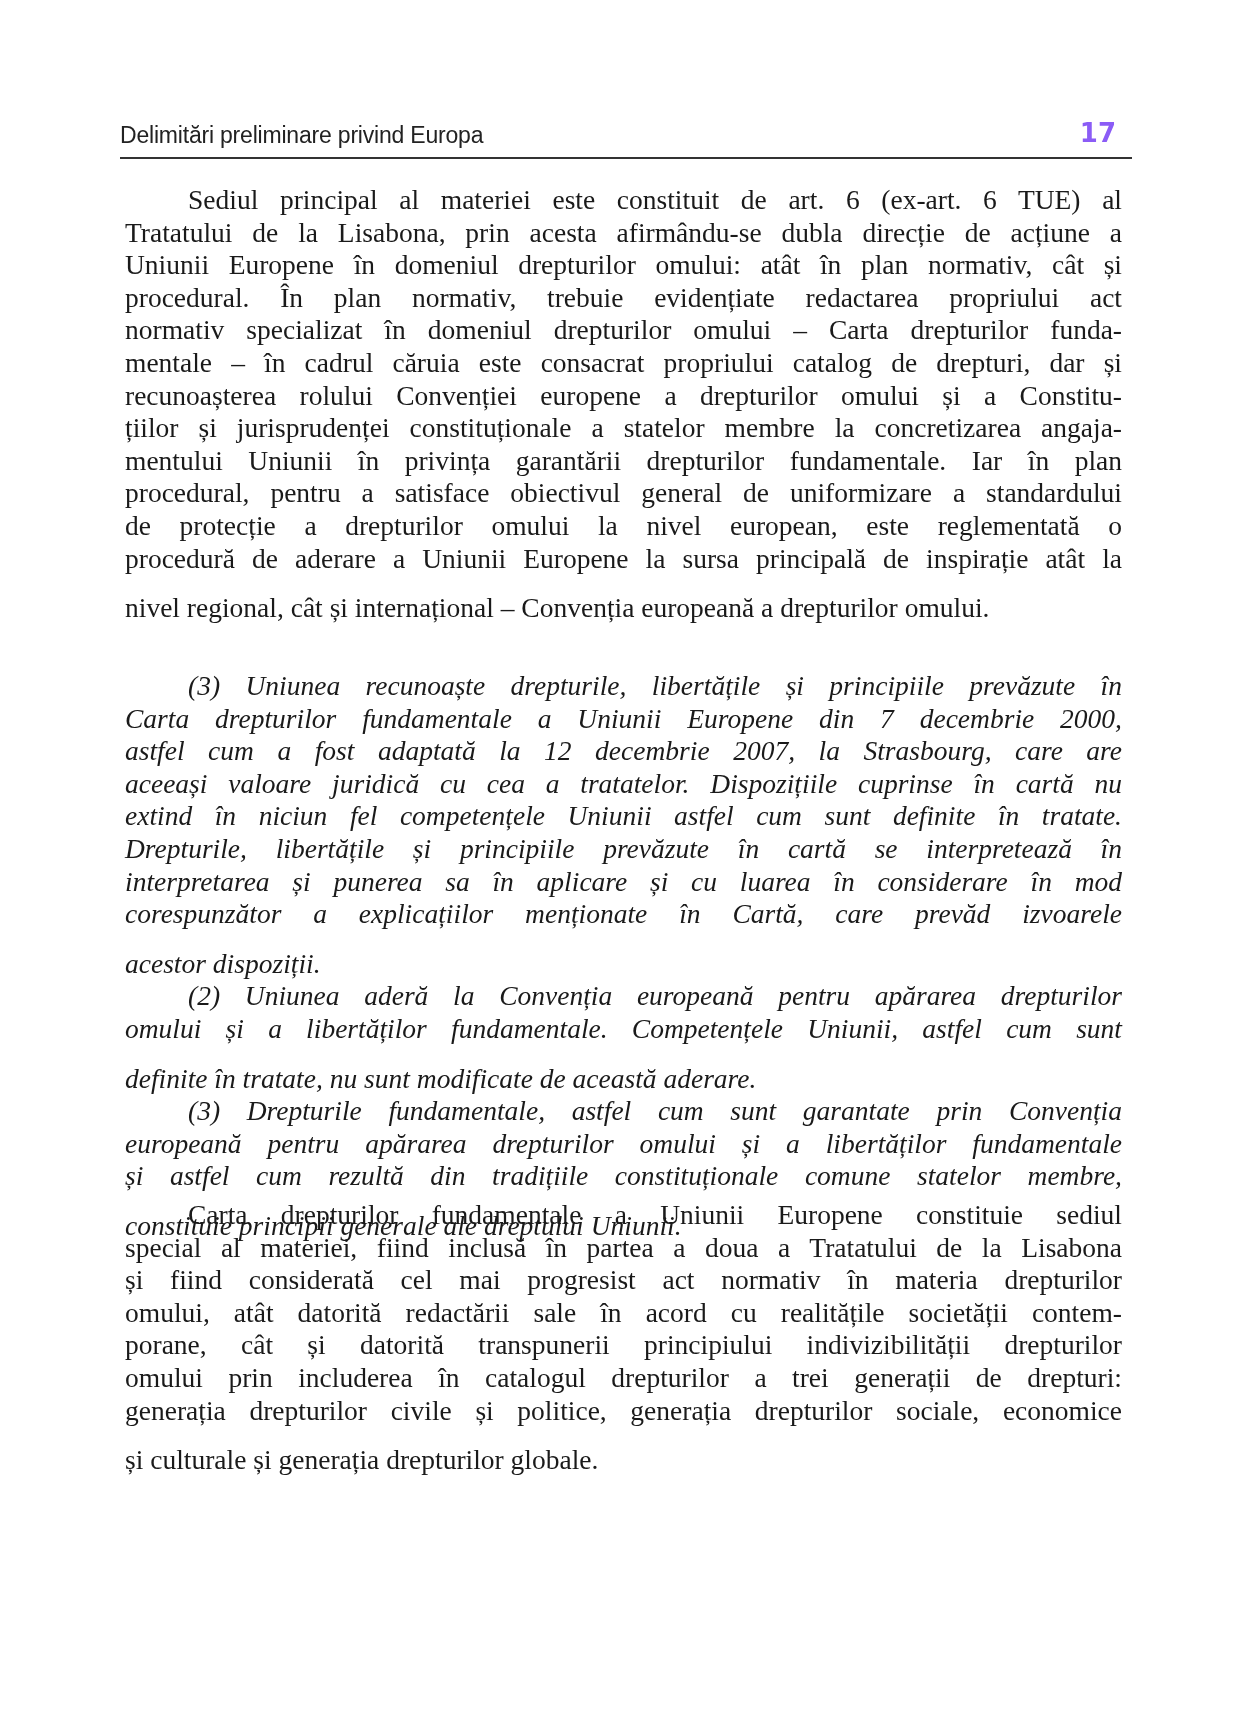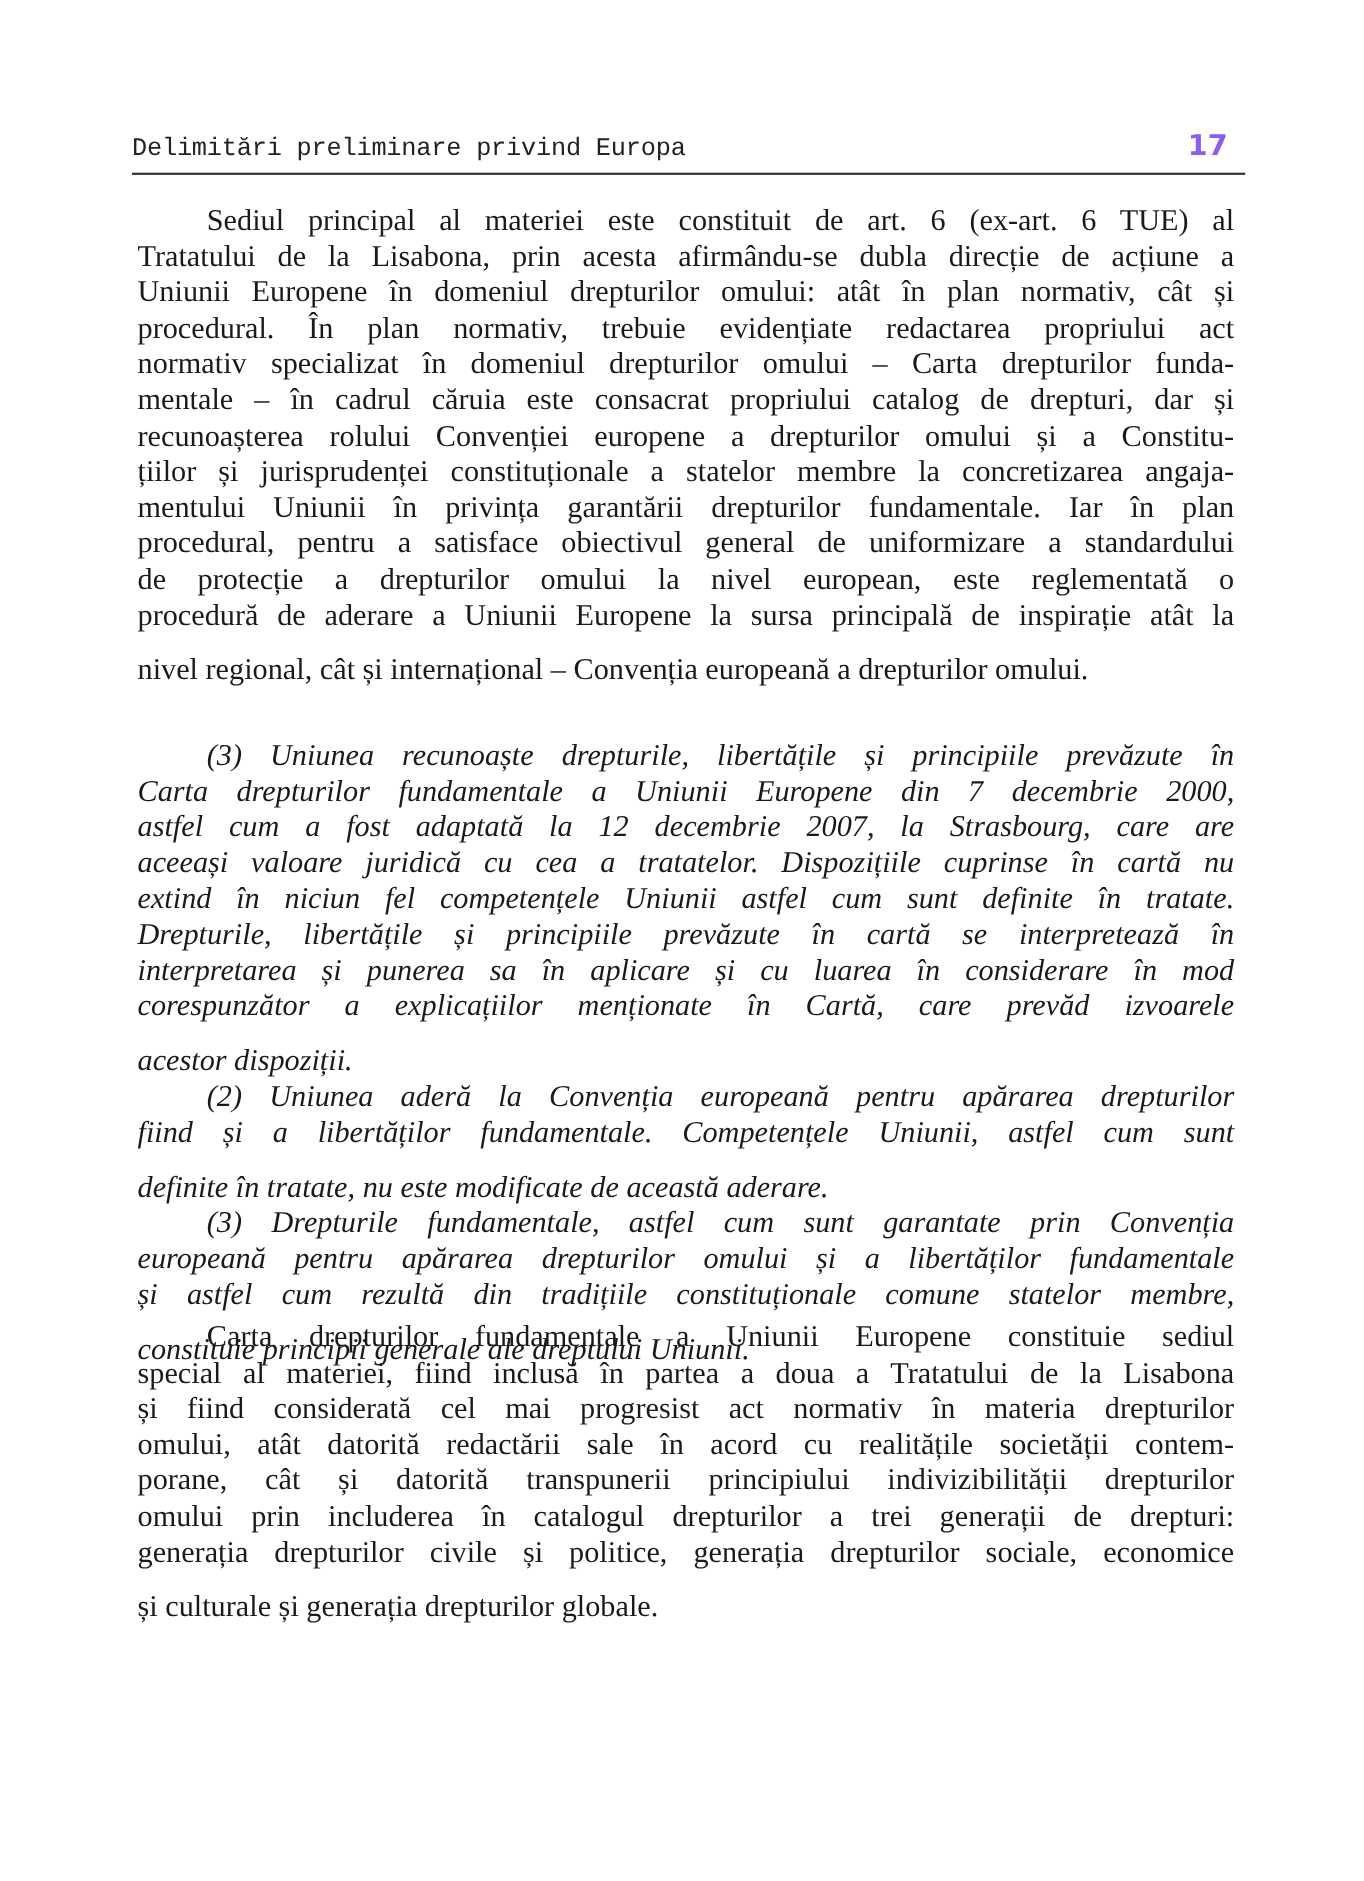--- a/index.html
+++ b/index.html
@@ -1,19 +1,19 @@
 <!DOCTYPE html>
 <html><head>
 <meta charset="utf-8">
 <style>
   html, body { margin: 0; padding: 0; background: #ffffff; }
   body { width: 1240px; height: 1710px; position: relative; overflow: hidden; color: #1a1a1a; }
   .page { position: absolute; left: 0; top: 0; width: 1240px; height: 1710px; }
   .running-header { position: absolute; left: 120px; top: 118px; width: 1010px; height: 40px; }
-  .header-title { position: absolute; left: 0; top: 4px; font-family: Liberation Mono, monospace; font-size: 23px; color: #222; letter-spacing: -0.2px; }
+  .header-title { position: absolute; left: 0; top: 4px; font-family: Liberation Sans, sans-serif; font-size: 23px; color: #222; letter-spacing: -0.2px; }
   .page-number { position: absolute; right: 14px; top: 0px; font-family: "DejaVu Sans", sans-serif; font-weight: bold; font-size: 26px; color: #8b5cf6; }
   .header-rule { position: absolute; left: 120px; top: 157px; width: 1012px; height: 0; border-top: 2px solid #333; }
   .block { position: absolute; left: 125px; width: 997px; font-family: "Liberation Serif", serif; font-size: 27.5px; line-height: 32.6px; }
   .line { display: block; height: 32.6px; white-space: nowrap; text-align: justify; text-align-last: justify; overflow: visible; }
   .line.last { text-align: left; text-align-last: left; margin-top: 17px; }
   .line.indent { padding-left: 63px; }
   .quote .line { font-style: italic; }
   #para1 { top: 184px; font-family: Liberation Serif, serif; }
   #quote { top: 670px; }
   #para3 { top: 1199px; }
@@ -49,22 +49,22 @@
     <span class="line indent">(3) Uniunea recunoaște drepturile, libertățile și principiile prevăzute în</span>
     <span class="line">Carta drepturilor fundamentale a Uniunii Europene din 7 decembrie 2000,</span>
     <span class="line">astfel cum a fost adaptată la 12 decembrie 2007, la Strasbourg, care are</span>
     <span class="line">aceeași valoare juridică cu cea a tratatelor. Dispozițiile cuprinse în cartă nu</span>
     <span class="line">extind în niciun fel competențele Uniunii astfel cum sunt definite în tratate.</span>
     <span class="line">Drepturile, libertățile și principiile prevăzute în cartă se interpretează în</span>
     <span class="line">interpretarea și punerea sa în aplicare și cu luarea în considerare în mod</span>
     <span class="line">corespunzător a explicațiilor menționate în Cartă, care prevăd izvoarele</span>
     <span class="line last">acestor dispoziții.</span>
     <span class="line indent">(2) Uniunea aderă la Convenția europeană pentru apărarea drepturilor</span>
-    <span class="line">fiind și a libertăților fundamentale. Competențele Uniunii, astfel cum sunt</span>
-    <span class="line last">definite în tratate, nu este modificate de această aderare.</span>
+    <span class="line">omului și a libertăților fundamentale. Competențele Uniunii, astfel cum sunt</span>
+    <span class="line last">definite în tratate, nu sunt modificate de această aderare.</span>
     <span class="line indent">(3) Drepturile fundamentale, astfel cum sunt garantate prin Convenția</span>
     <span class="line">europeană pentru apărarea drepturilor omului și a libertăților fundamentale</span>
     <span class="line">și astfel cum rezultă din tradițiile constituționale comune statelor membre,</span>
     <span class="line last">constituie principii generale ale dreptului Uniunii.</span>
   </div>
 
   <div class="block" id="para3">
     <span class="line indent">Carta drepturilor fundamentale a Uniunii Europene constituie sediul</span>
     <span class="line">special al materiei, fiind inclusă în partea a doua a Tratatului de la Lisabona</span>
     <span class="line">și fiind considerată cel mai progresist act normativ în materia drepturilor</span>

